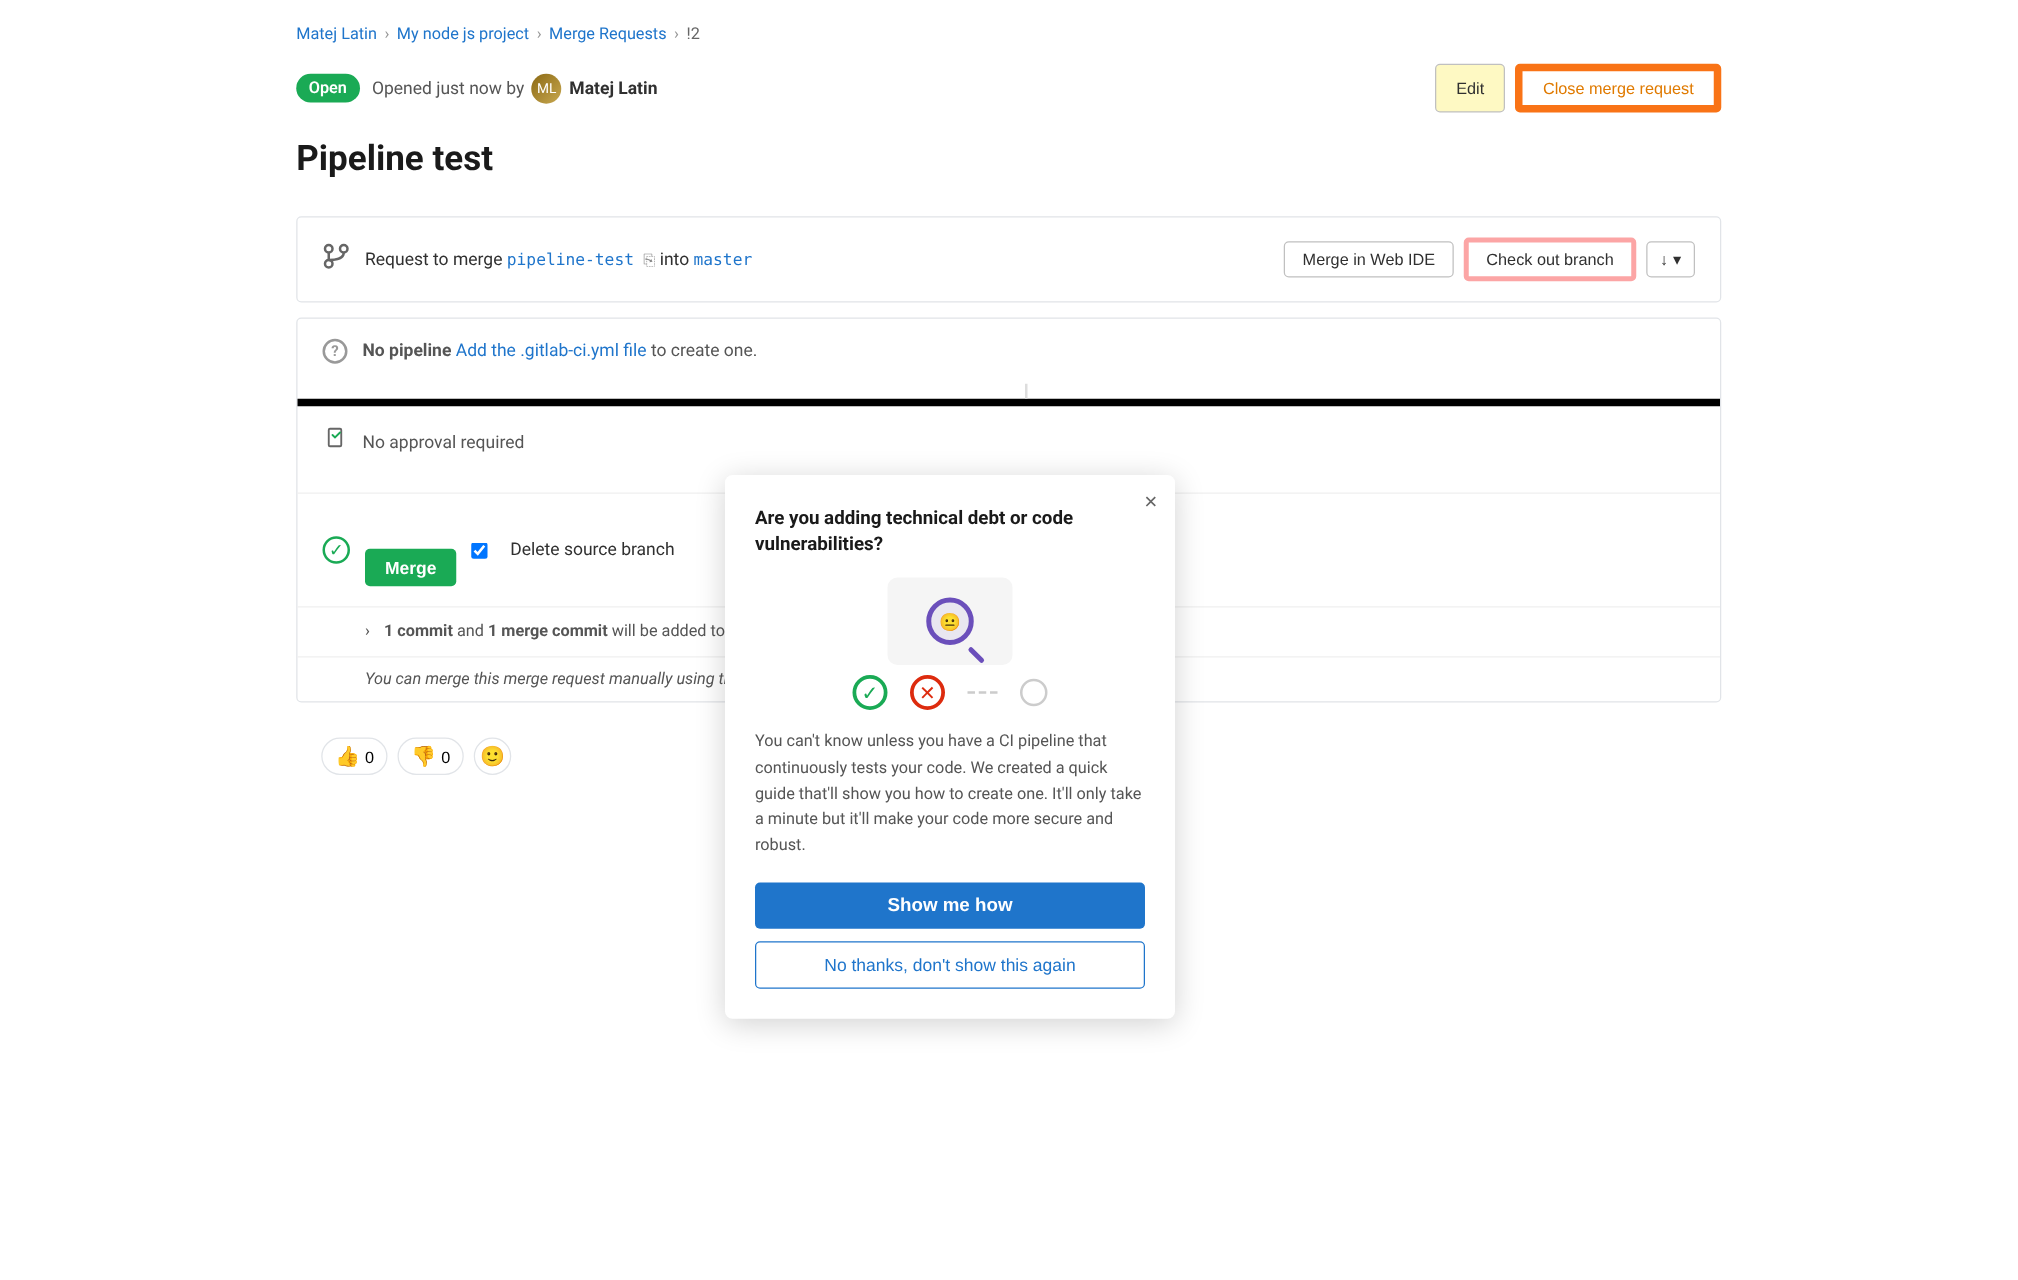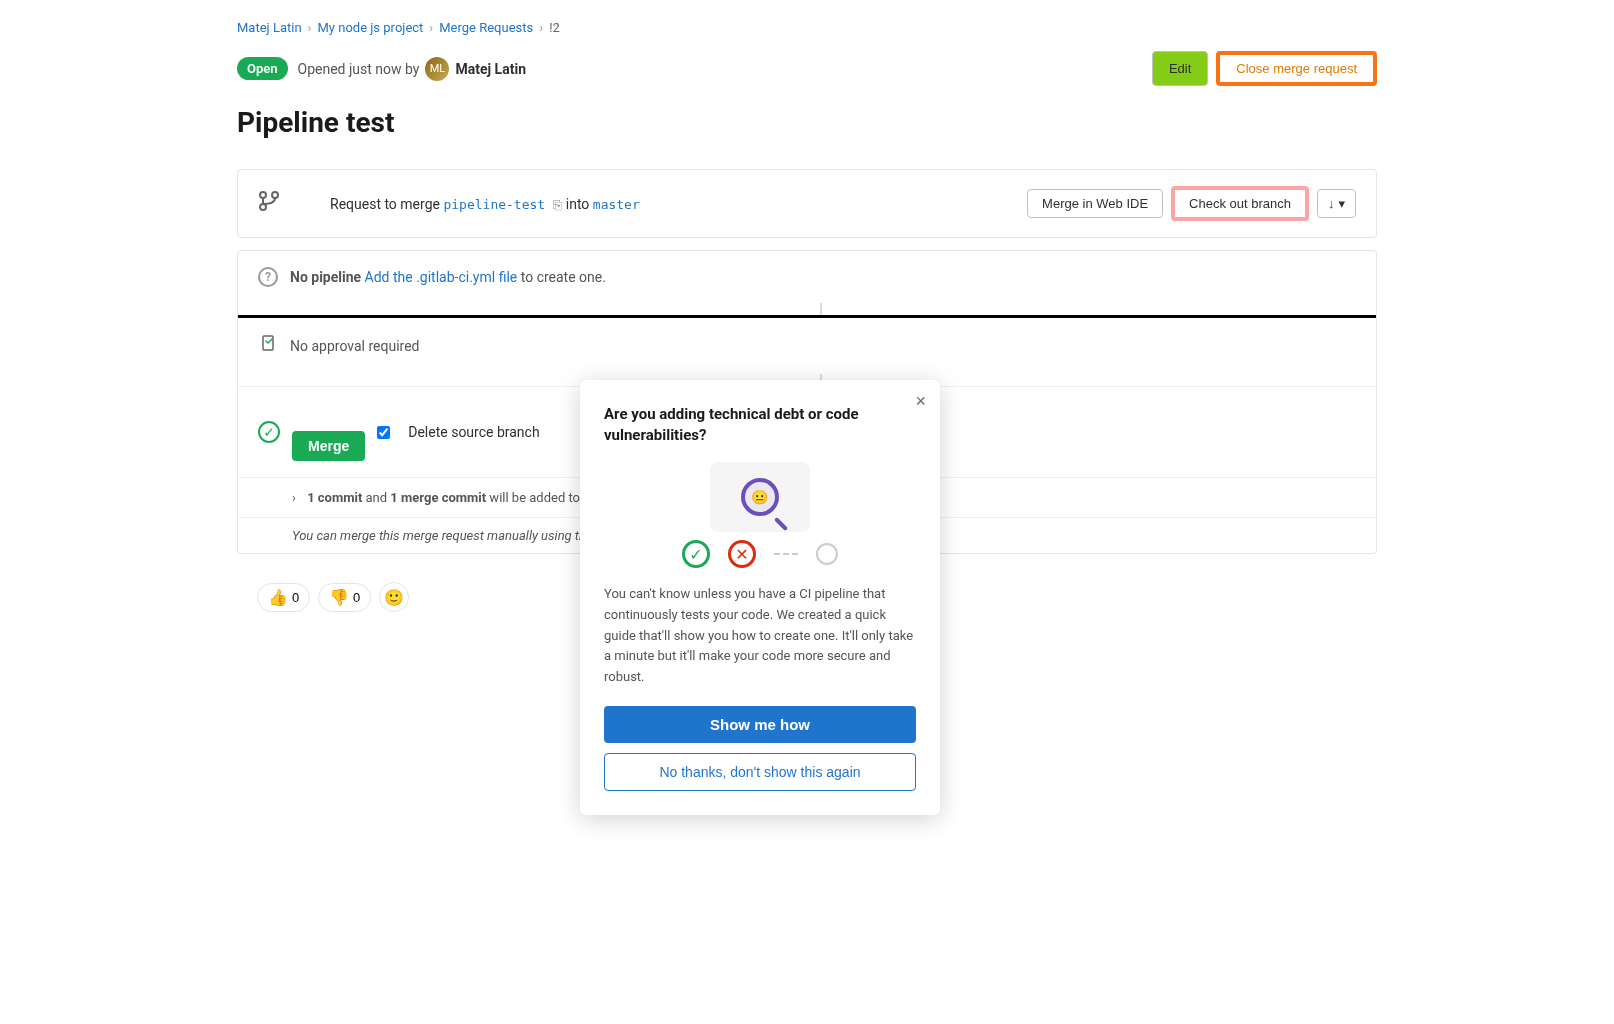--- a/index.html
+++ b/index.html
@@ -62,29 +62,29 @@
       color: #fff;
       text-align: right;
     }
     .header-meta strong { color: #303030; }
     .header-actions {
       display: flex;
       gap: 8px;
     }
     .btn-edit {
       border: 1px solid #c0c0c0;
-      background: #84cc16;
+      background: #fef9c3;
       padding: 2px 16px;
       border-radius: 4px;
       cursor: pointer;
       font-size: 13px;
       color: #303030;
     }
     .btn-close-mr {
-      border: 4px solid #f97316;
+      border: 6px solid #f97316;
       background: #fff;
       color: #e07a00;
       padding: 6px 16px;
       border-radius: 4px;
       cursor: pointer;
       font-size: 13px;
     }
     .page-title {
       font-size: 28px;
       font-weight: 700;
@@ -108,21 +108,20 @@
       align-items: center;
       gap: 12px;
     }
     .merge-icon {
       color: #666;
       font-size: 20px;
     }
     .branch-text {
       font-size: 14px;
       color: #303030;
-      margin-left: 38px;
     }
     .branch-link {
       color: #1f75cb;
       font-family: 'SF Mono', Monaco, monospace;
       font-size: 13px;
     }
     .branch-copy {
       color: #888;
       cursor: pointer;
       margin-left: 4px;
@@ -181,21 +180,21 @@
       font-size: 12px;
       font-weight: bold;
     }
     .pipeline-text { color: #555; }
     .pipeline-link { color: #1f75cb; text-decoration: none; }
     .approval-row {
       padding: 16px 20px;
       display: flex;
       align-items: center;
       gap: 12px;
-      border-top: 3px solid #000000;
+      border-top: 6px solid #000000;
     }
     .approval-icon { font-size: 18px; color: #555; }
     .approval-text { color: #555; }
     .merge-action-row {
       padding: 16px 20px;
       display: flex;
       align-items: center;
       gap: 12px;
       border-top: 1px solid #f0f0f0;
     }

